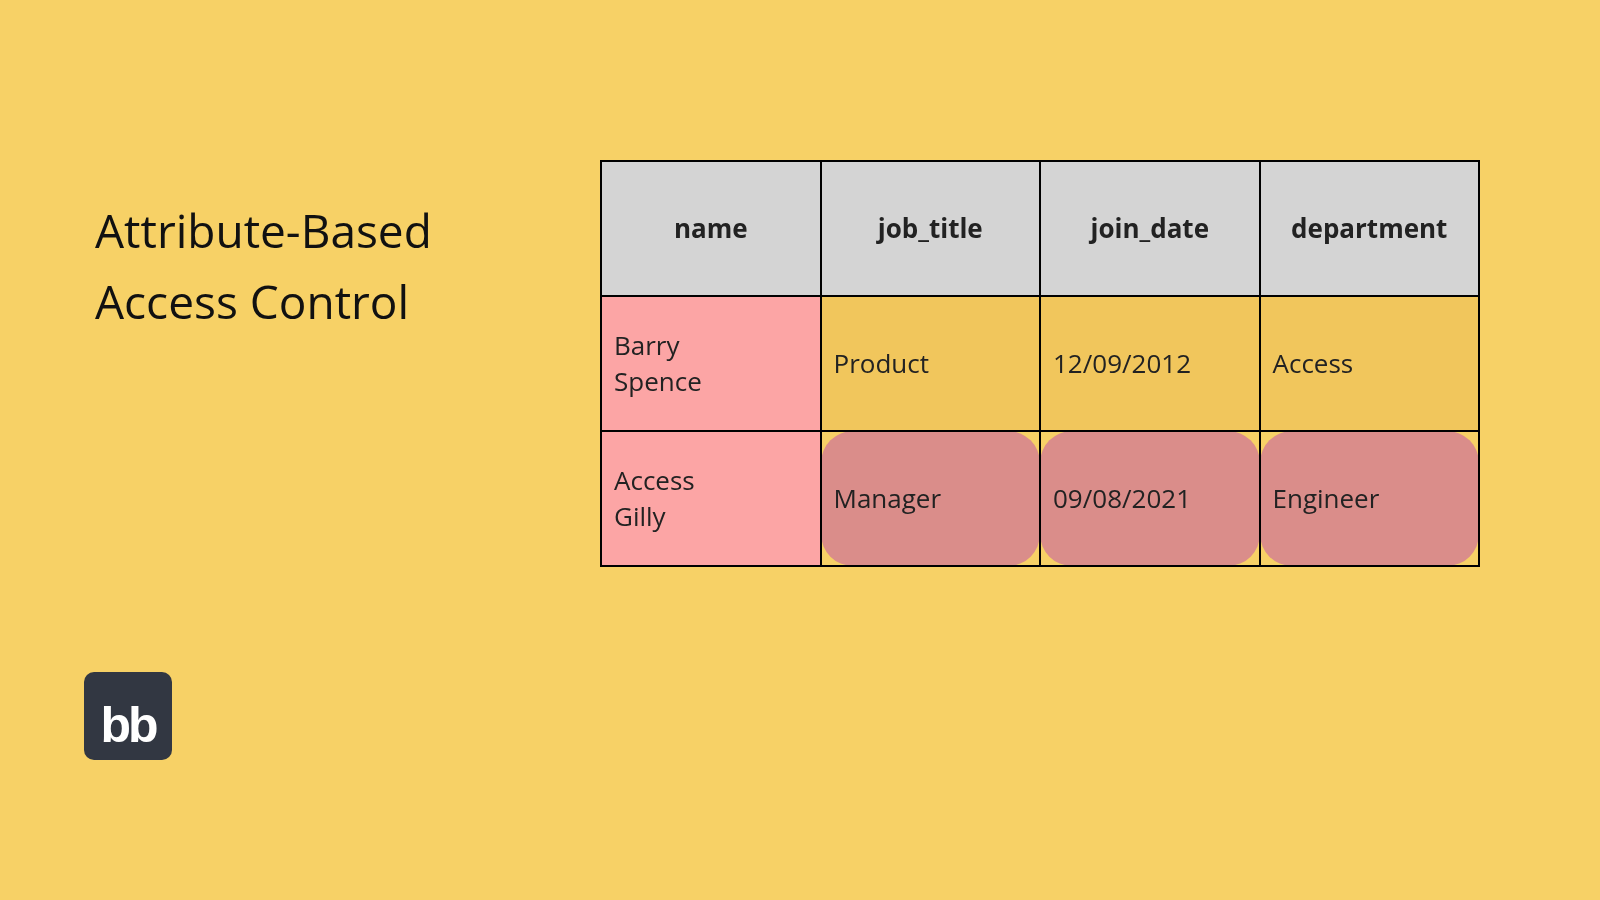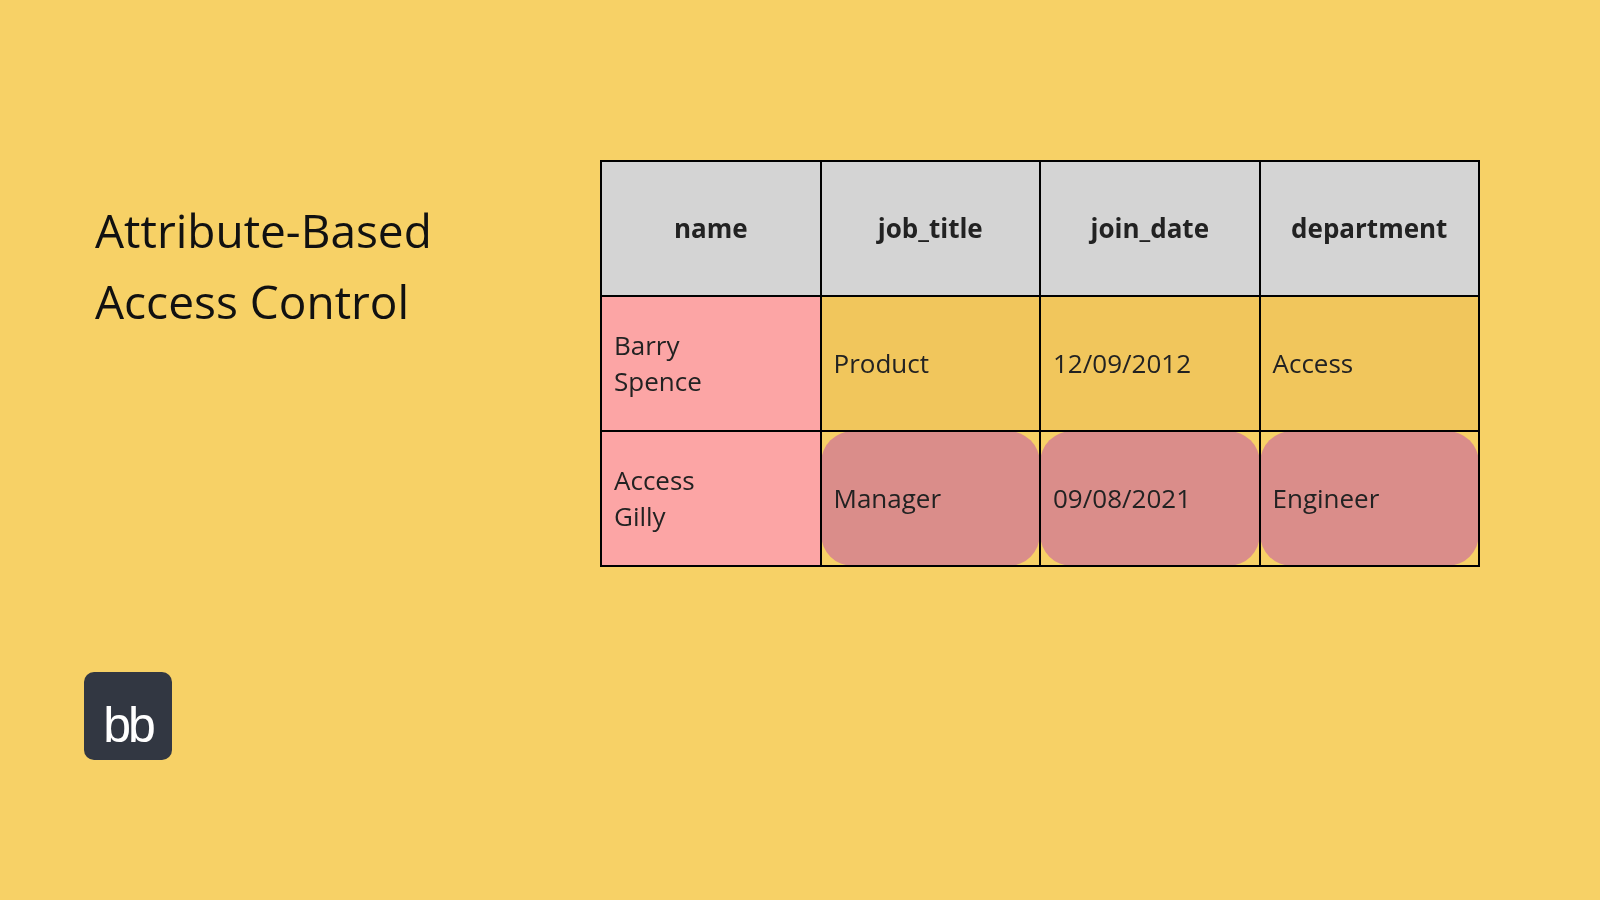--- a/index.html
+++ b/index.html
@@ -42,21 +42,21 @@
     height: 88px;
     background: var(--logo-bg);
     border-radius: 10px;
     display: flex;
     align-items: flex-end;
     justify-content: center;
     padding-bottom: 10px;
   }
   .logo-text {
     font-family: "Arial Black", Arial, sans-serif;
-    font-weight: 400;
+    font-weight: 700;
     font-size: 50px;
     color: #ffffff;
     letter-spacing: -3px;
     line-height: 1;
   }
   .table-wrap {
     position: absolute;
     left: 600px;
     top: 160px;
     width: 880px;

